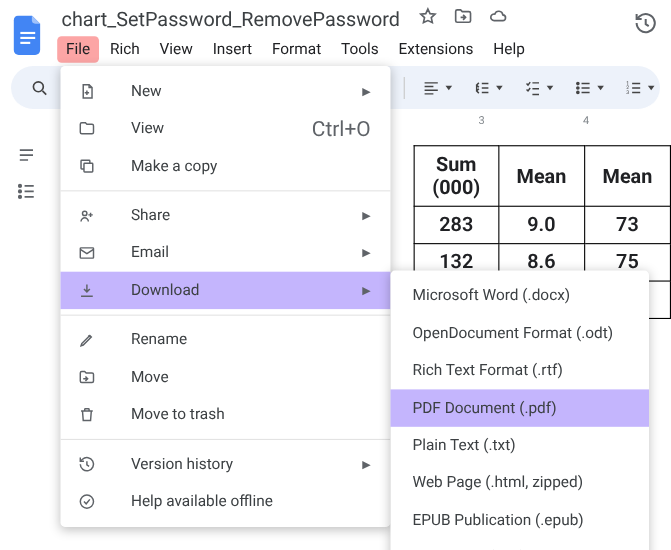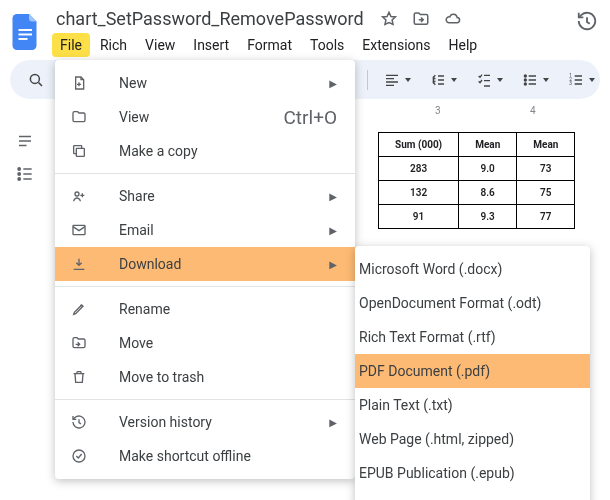--- a/index.html
+++ b/index.html
@@ -1,54 +1,54 @@
 <!DOCTYPE html>
 <html><head>
 <meta charset="utf-8">
 <style>
   * { box-sizing: border-box; margin: 0; padding: 0; font-family: "Google Sans", Roboto, Arial, sans-serif; }
   body { width: 610px; height: 500px; background: #fff; overflow: hidden; color: #202124; position: relative; }
-  .row { display: flex; align-items: center; }
+  .row { display: flex; }
   
   .topbar { height: 60px; display: flex; align-items: flex-start; padding: 6px 10px 0 10px; }
   .docs-logo { width: 32px; height: 40px; display:flex; align-items:center; justify-content:center; position:relative; top:6px;}
   .docs-logo svg { width: 28px; height: 36px; }
   .title-zone { margin-left: 10px; flex:1; }
   .doc-title { font-size: 18px; color:#3c4043; padding:2px 4px; }
   .title-actions { margin-left:12px; display:flex; gap:14px; color:#5f6368; }
   .title-actions span { cursor:pointer; }
   .menubar { display:flex; gap:2px; margin-top:2px; }
   .menubar-item { font-size:14px; color:#202124; padding:4px 8px; border-radius:4px; cursor:pointer; }
-  .menubar-item.active { background:#fde047; }
+  .menubar-item.active { background:#fca5a5; }
   .history-icon { position:absolute; right:12px; top:10px; color:#5f6368; cursor:pointer; }
   
   .toolbar { height:40px; border-bottom:1px solid #fff; display:flex; align-items:center; padding:0 10px; gap:10px; margin-top:0px; background:#edf2fa; border-radius:24px; margin:0 10px;}
   .tool-btn { width:28px; height:28px; display:flex; align-items:center; justify-content:center; color:#444; cursor:pointer; position:relative; border-radius:4px;}
   .tool-btn.dd::after { content:""; border-left:3px solid transparent;border-right:3px solid transparent;border-top:4px solid #444; position:absolute; right:-5px; top:12px;}
   .tool-sep { width:1px; height:20px; background:#c7c7c7; }
   
   .ruler { height:18px; background:#fff; border-bottom:0; position:relative; margin-top:4px;}
   .ruler-mark { position:absolute; font-size:10px; color:#80868b; top:1px;}
   .doc-area { display:flex; }
   .left-rail { width:50px; display:flex; flex-direction:column; align-items:center; padding-top:10px; gap:14px; color:#5f6368;}
   .page { background:#fff; flex:1; padding:10px 0 0 8px; }
-  table.sheet { border-collapse:collapse; font-size:10px;}
+  table.sheet { border-collapse:collapse; font-size:18px;}
   table.sheet th, table.sheet td { border:1px solid #000; padding:6px 16px; text-align:center; font-weight:600;}
   table.sheet th { font-weight:700; }
   
   .menu { position:absolute; background:#fff; border-radius:4px; box-shadow:0 2px 10px rgba(0,0,0,.25); padding:6px 0; z-index:50;}
   .file-menu { left:55px; top:60px; width:300px;}
   .submenu { left:355px; top:246px; width:235px;}
   .menu-item { display:flex; align-items:center; height:34px; padding:0 18px 0 14px; font-size:14px; color:#3c4043; cursor:pointer; gap:30px; position:relative;}
-  .menu-item:hover, .menu-item.hl { background:#fdba74;}
+  .menu-item:hover, .menu-item.hl { background:#c4b5fd;}
   .menu-item .mi-icon { width:20px; display:flex; justify-content:center; color:#5f6368;}
   .menu-item .mi-shortcut { margin-left:auto; font-size:19px; color:#5f6368;}
   .menu-item .mi-arrow { margin-left:auto; color:#5f6368; font-size:10px;}
   .menu-sep { height:1px; background:#e3e3e3; margin:5px 0;}
-  .submenu .menu-item { padding-left:4px; height:34px;}
+  .submenu .menu-item { padding-left:20px; height:34px;}
   svg { display:block; }
 </style>
 </head>
 <body>
 
 <div class="topbar">
   <div class="docs-logo">
     <svg viewBox="0 0 36 48">
         <path fill="#4285f4" d="M6 0h16l10 10v32a6 6 0 0 1-6 6H6a6 6 0 0 1-6-6V6a6 6 0 0 1 6-6z"></path>
         <path fill="#a1c2fa" d="M22 0l10 10H26a4 4 0 0 1-4-4V0z"></path>
@@ -290,21 +290,21 @@
     <span>Version history</span>
     <span class="mi-arrow">▶</span>
   </div>
   <div class="menu-item">
     <span class="mi-icon">
         <svg width="16" height="16" viewBox="0 0 24 24" fill="none" stroke="#5f6368" stroke-width="2">
           <circle cx="12" cy="12" r="9"></circle>
           <path d="M8 12l3 3 5-6"></path>
         </svg>
       </span>
-    <span>Make shortcut offline</span>
+    <span>Help available offline</span>
   </div>
 </div>
 
 <div class="menu submenu" id="download-submenu">
     <div class="menu-item">Microsoft Word (.docx)</div>
     <div class="menu-item">OpenDocument Format (.odt)</div>
     <div class="menu-item">Rich Text Format (.rtf)</div>
     <div class="menu-item hl">PDF Document (.pdf)</div>
     <div class="menu-item">Plain Text (.txt)</div>
     <div class="menu-item">Web Page (.html, zipped)</div>

